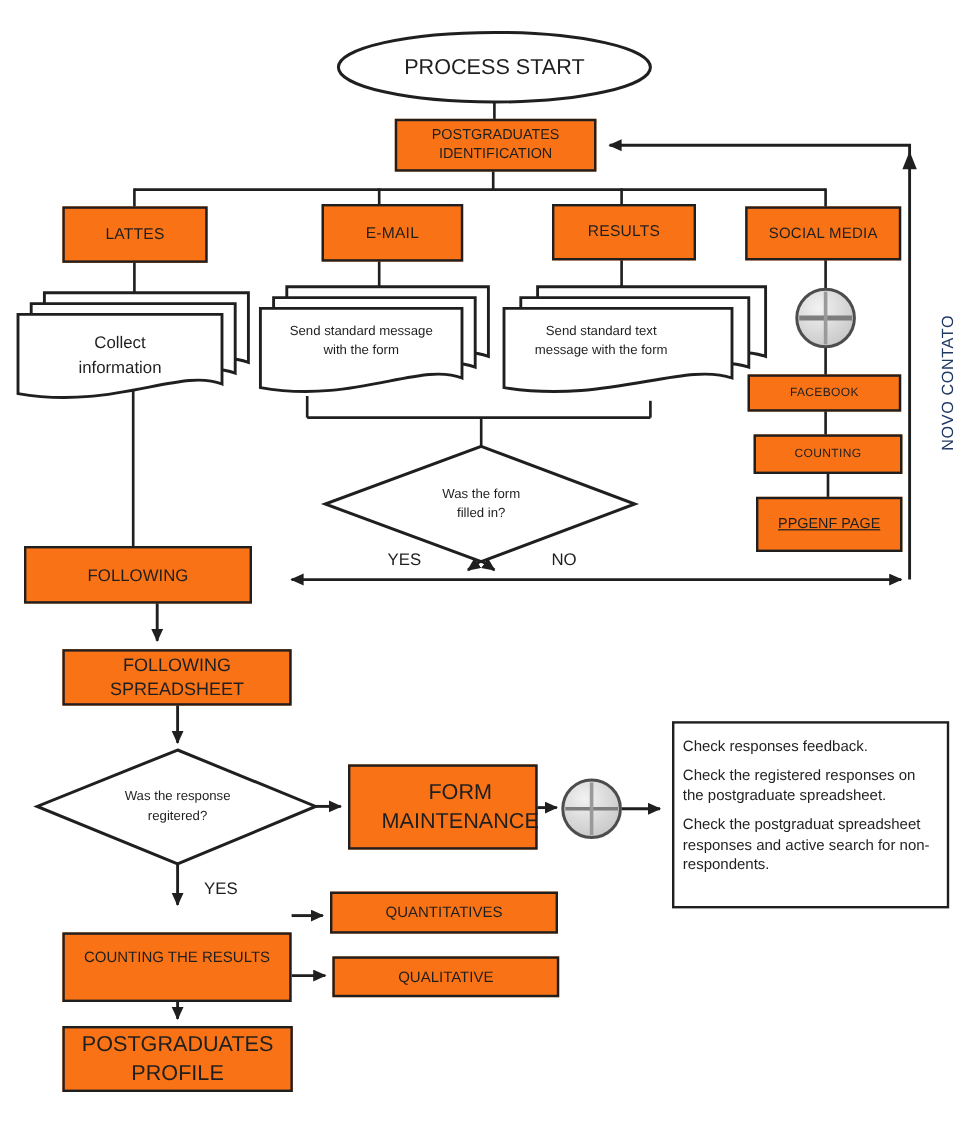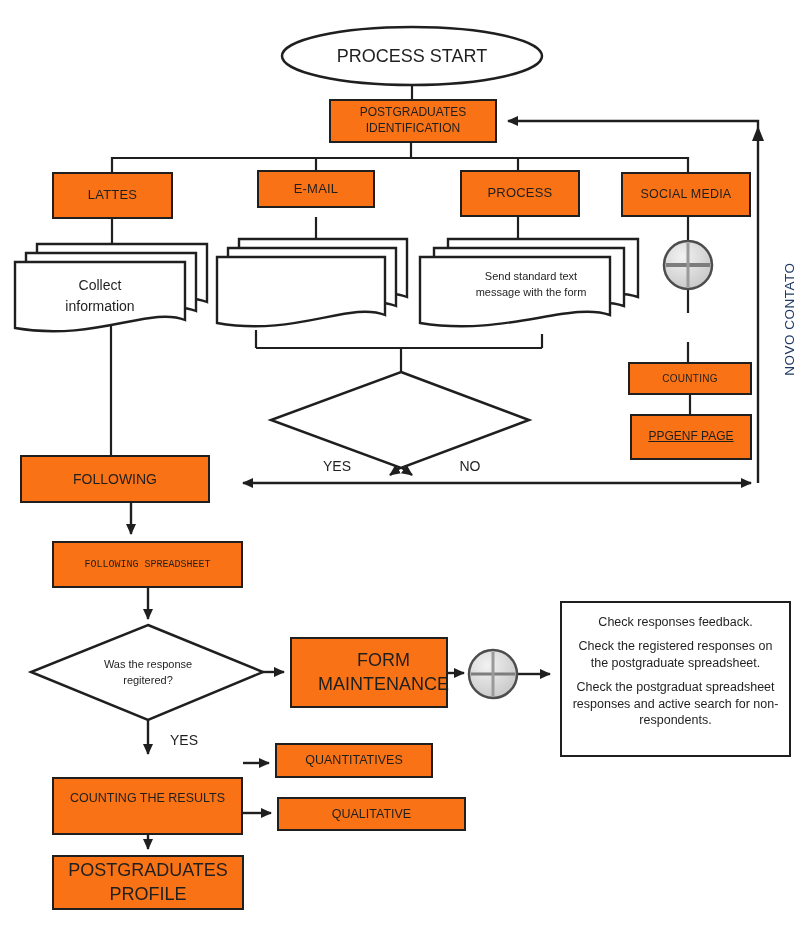--- a/index.html
+++ b/index.html
@@ -31,21 +31,21 @@
   .yesno { font-size:14px; font-weight:400; }
   #novo-contato {
     position:absolute; z-index:2; left:718px; top:308px; width:142px; height:22px;
     transform:rotate(-90deg); transform-origin:center;
     color:#1f3864; font-size:13.5px; letter-spacing:.5px;
     display:flex; align-items:center; justify-content:center; white-space:nowrap;
   }
   #notes-box {
     position:absolute; z-index:2; left:560px; top:601px; width:231px; height:156px;
     background:#fff; border:2px solid #1f1f1f; padding:4px 7px;
-    font-size:12.5px; line-height:1.35; text-align:center;
+    font-size:12.5px; line-height:1.35; text-align:left;
   }
   #notes-box p { margin:7px 0; }
   #counting-box { align-items:flex-start; padding-top:11px;margin-top:17px; }
 </style>
 </head>
 <body>
 
 <div id="stage">
 
 <svg class="wires" width="810" height="941" viewBox="0 0 810 941">
@@ -137,59 +137,70 @@
 </div>
 
 <div class="box f12" style="left:329px; top:99px; width:168px; height:44px;">
   <span class="lbl">POSTGRADUATES
 IDENTIFICATION</span>
 </div>
 
 <div class="box branch" style="left:52px; top:172px; width:121px; height:47px;">
   <span class="lbl">LATTES</span>
 </div>
-<div class="box branch" style="left:257px; top:170px; width:118px; height:38px;">
+<div class="box branch" style="left:268px; top:170px; width:118px; height:48px;">
   <span class="lbl">E-MAIL</span>
 </div>
 <div class="box branch" style="left:460px; top:170px; width:120px; height:47px;">
-  <span class="lbl">PROCESS</span>
+  <span class="lbl">RESULTS</span>
 </div>
 <div class="box branch" style="left:621px; top:172px; width:130px; height:45px; font-size:12.5px;">
   <span class="lbl">SOCIAL MEDIA</span>
 </div>
 
 <div class="free f14" style="left:25px; top:266px; width:150px; height:60px; line-height:1.5;">
   <span class="lbl">Collect
 information</span>
 </div>
-<div class="free f11" style="left:446px; top:262px; width:170px; height:44px; line-height:1.5;">
+<div class="free f11" style="left:224px; top:262px; width:154px; height:44px; line-height:1.5;">
+  <span class="lbl">Send standard message
+with the form</span>
+</div>
+<div class="free f11" style="left:416px; top:262px; width:170px; height:44px; line-height:1.5;">
   <span class="lbl">Send standard text
 message with the form</span>
 </div>
 
+<div class="box f10" style="left:623px; top:312px; width:128px; height:31px;">
+  <span class="lbl">FACEBOOK</span>
+</div>
 <div class="box f10" style="left:628px; top:362px; width:124px; height:33px;">
   <span class="lbl">COUNTING</span>
 </div>
 <div class="box f12" style="left:630px; top:414px; width:122px; height:46px;text-decoration:underline;">
   <span class="lbl">PPGENF PAGE</span>
 </div>
 
 <div id="novo-contato">NOVO CONTATO</div>
 
+<div class="free f11" style="left:330px; top:400px; width:142px; height:40px; line-height:1.5;">
+  <span class="lbl">Was the form
+filled in?</span>
+</div>
 <div class="free yesno" style="left:316px; top:456px; width:42px; height:20px;">
   <span>YES</span>
 </div>
 <div class="free yesno" style="left:450px; top:456px; width:40px; height:20px;">
   <span>NO</span>
 </div>
 
 <div class="box f14" style="left:20px; top:455px; width:190px; height:48px;">
   <span class="lbl">FOLLOWING</span>
 </div>
-<div class="box" style="left:52px; top:541px; width:191px; height:47px; font-size:10px;font-family:Liberation Mono, monospace;">
+<div class="box" style="left:52px; top:541px; width:191px; height:47px; font-size:15px;">
   <span class="lbl">FOLLOWING SPREADSHEET</span>
 </div>
 
 <div class="free f11" style="left:75px; top:652px; width:146px; height:40px; line-height:1.5;">
   <span class="lbl">Was the response
 regitered?</span>
 </div>
 <div class="free yesno" style="left:162px; top:730px; width:44px; height:20px;">
   <span>YES</span>
 </div>
@@ -201,21 +212,21 @@
 
 <div id="notes-box">
   <p>Check responses feedback.</p>
   <p>Check the registered responses on the postgraduate spreadsheet.</p>
   <p>Check the postgraduat spreadsheet responses and active search for non-respondents.</p>
 </div>
 
 <div class="box" id="counting-box" style="left:52px; top:760px; width:191px; height:58px; font-size:12.5px;">
   <span class="lbl">COUNTING THE RESULTS</span>
 </div>
-<div class="box" style="left:275px; top:743px; width:158px; height:35px; font-size:12.5px;">
+<div class="box" style="left:275px; top:743px; width:190px; height:35px; font-size:12.5px;">
   <span class="lbl">QUANTITATIVES</span>
 </div>
 <div class="box" style="left:277px; top:797px; width:189px; height:34px; font-size:12.5px;">
   <span class="lbl">QUALITATIVE</span>
 </div>
 <div class="box f13" style="left:52px; top:855px; width:192px; height:55px;">
   <span class="lbl">POSTGRADUATES
 PROFILE</span>
 </div>
 

